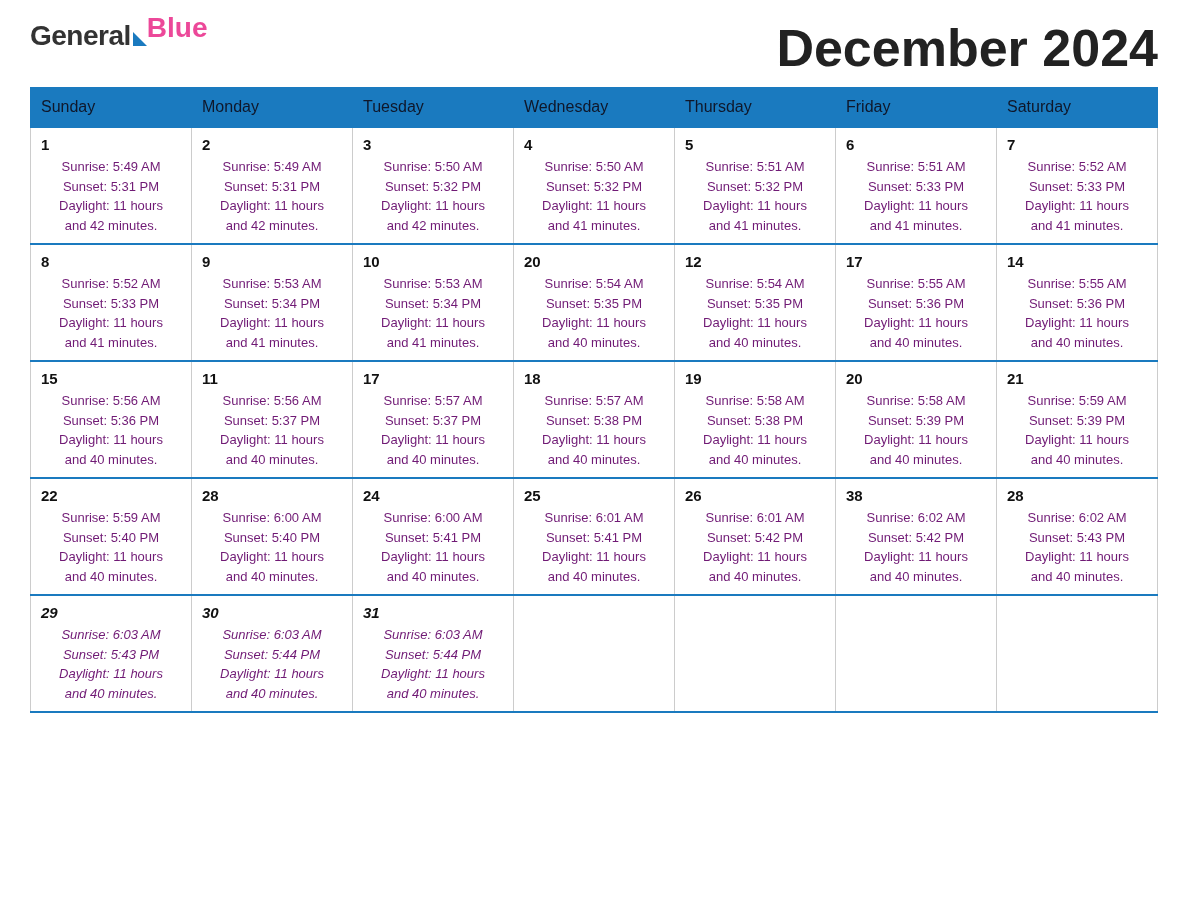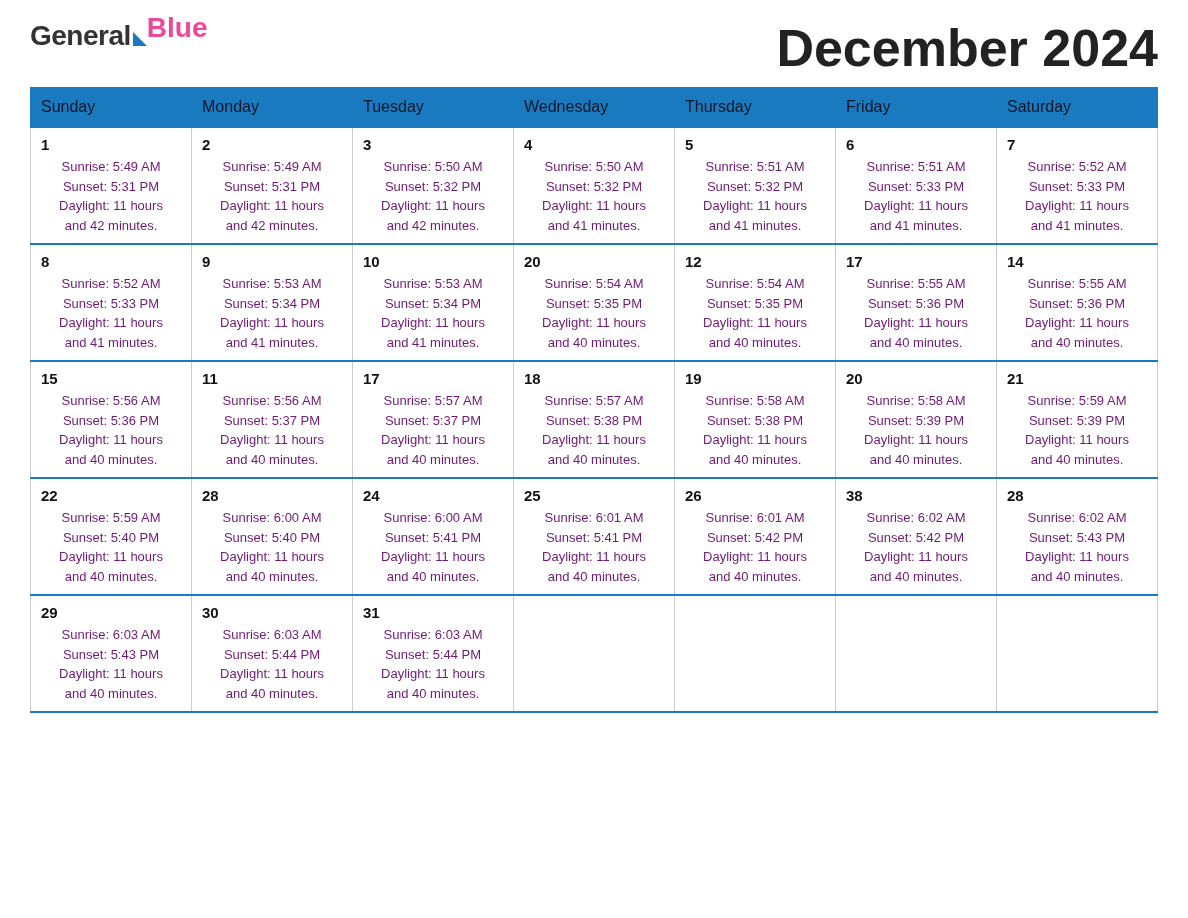--- a/index.html
+++ b/index.html
@@ -102,20 +102,21 @@
       text-align: center;
     }
     tbody tr td:first-child {
       border-left: 1px solid #ccc;
     }
     tbody tr td:last-child {
       border-right: 1px solid #ccc;
     }
     tbody tr:last-child td {
       border-bottom: 2px solid #1a7abf;
+      font-style: italic;
     }
     .empty-cell {
       border-top: 2px solid #1a7abf;
     }
   </style>
 </head>
 <body>
 
 <div class="header-row">
   <div class="logo">

